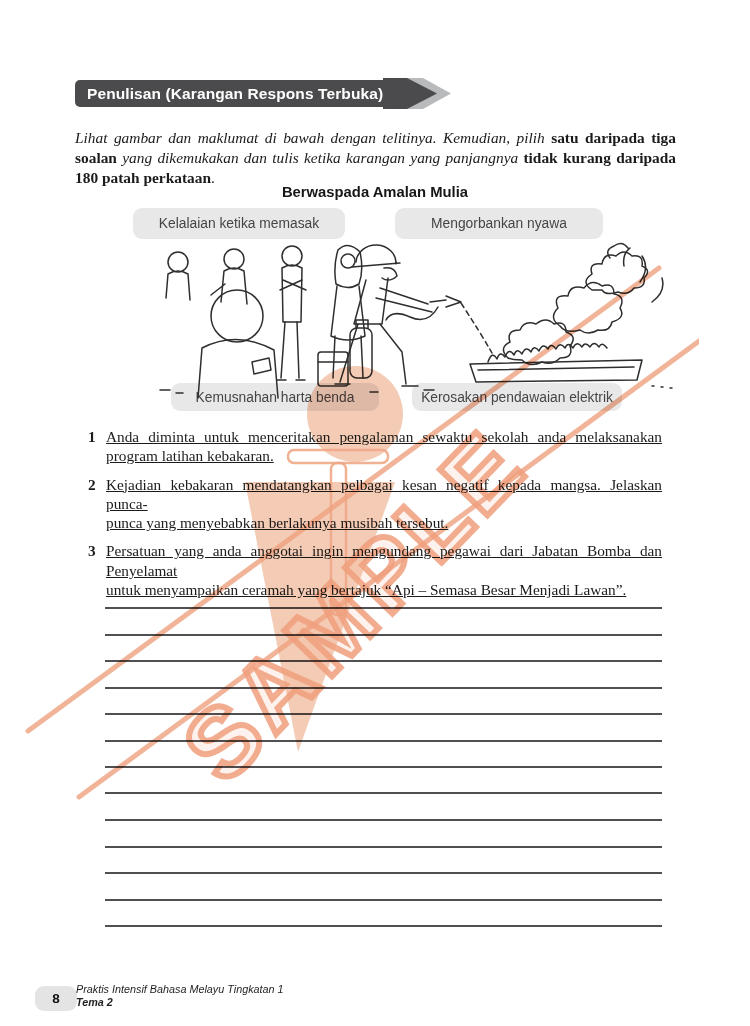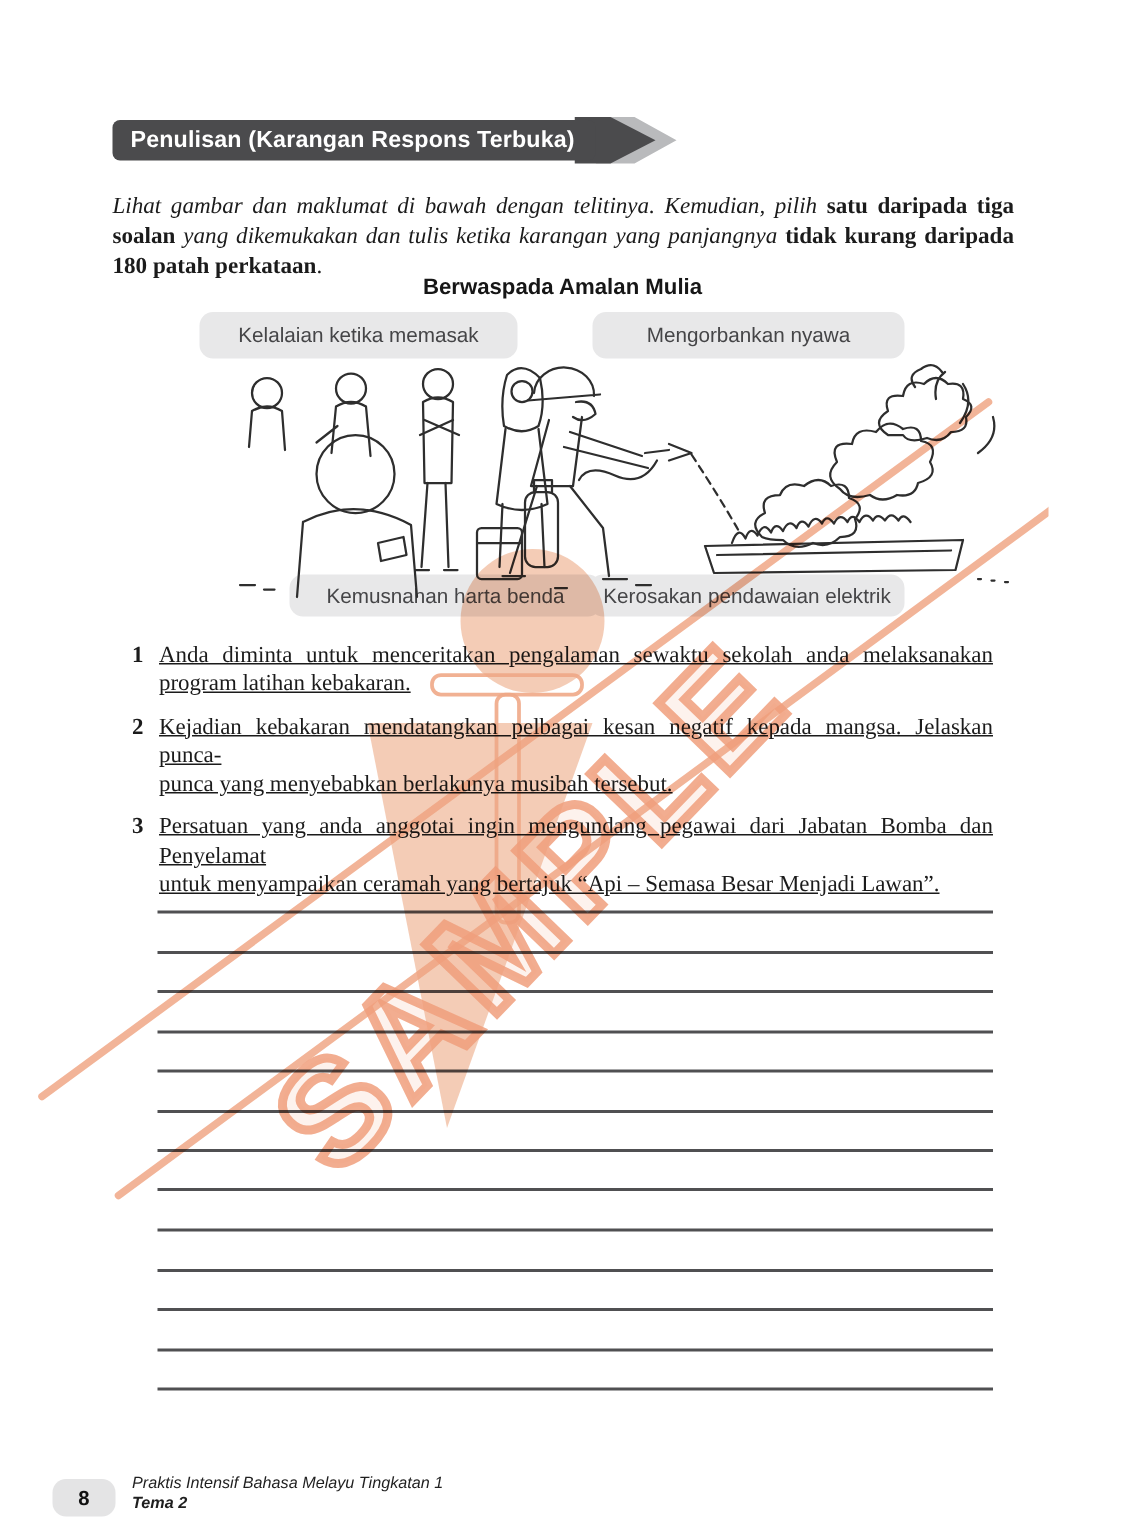--- a/index.html
+++ b/index.html
@@ -16,38 +16,38 @@
          text-align:justify;}
   .it{font-style:italic;}
   .b{font-weight:bold;}
   
   .fig-title{position:absolute;left:75px;top:184px;width:600px;text-align:center;
              font-family:"Liberation Sans",sans-serif;font-weight:bold;font-size:14.8px;color:#161616;}
   .pill{position:absolute;background:#e8e8e9;border-radius:9px;display:flex;align-items:center;
         justify-content:center;font-family:"Liberation Sans",sans-serif;font-size:13.8px;color:#454547;}
   .pill.p1{left:133px;top:208px;width:212px;height:31px;}
   .pill.p2{left:395px;top:208px;width:208px;height:31px;}
-  .pill.p3{left:149px;top:383px;width:208px;height:28px;margin-left:44px;}
-  .pill.p4{left:393px;top:383px;width:210px;height:28px;}
+  .pill.p3{left:127px;top:383px;width:208px;height:28px;margin-left:44px;}
+  .pill.p4{left:412px;top:383px;width:210px;height:28px;}
   .illus{position:absolute;left:140px;top:240px;}
   
   .questions{position:absolute;left:88px;top:427px;width:574px;font-size:15.3px;line-height:19.3px;}
   .q{display:flex;margin-bottom:9px;}
   .qnum{width:18px;flex:none;font-weight:bold;}
   .qbody{flex:1;}
   .qline{white-space:normal;text-decoration:underline;}
   .qline.just{text-align:justify;text-align-last:justify;}
   
   .rules{position:absolute;left:0;top:0;}
   .rule{position:absolute;left:105px;width:557px;height:0;border-top:2px solid #505052;}
   
   .pageno{position:absolute;left:35px;top:986px;width:42px;height:25px;background:#e4e4e5;border-radius:9px;
           display:flex;align-items:center;justify-content:center;font-family:"Liberation Sans",sans-serif;
           font-weight:bold;font-size:13.5px;color:#111;}
-  .foot{position:absolute;left:88px;top:983px;font-family:"Liberation Sans",sans-serif;font-size:10.8px;
+  .foot{position:absolute;left:76px;top:983px;font-family:"Liberation Sans",sans-serif;font-size:10.8px;
         color:#1f1f1f;line-height:13px;}
   .foot .l1{font-style:italic;}
   .foot .l2{font-style:italic;font-weight:bold;}
   
   .wm{position:absolute;left:0;top:0;width:750px;height:1026px;pointer-events:none;z-index:6;
       mix-blend-mode:multiply;}
   .wm svg{position:absolute;left:0;top:0;}
   .wm-text{position:absolute;left:80px;top:535px;width:550px;height:140px;line-height:140px;text-align:center;
            font-family:"Liberation Sans",sans-serif;font-weight:bold;font-size:96px;letter-spacing:7px;
            color:rgba(242,166,131,0.14);-webkit-text-stroke:6px rgba(240,159,124,0.85);

